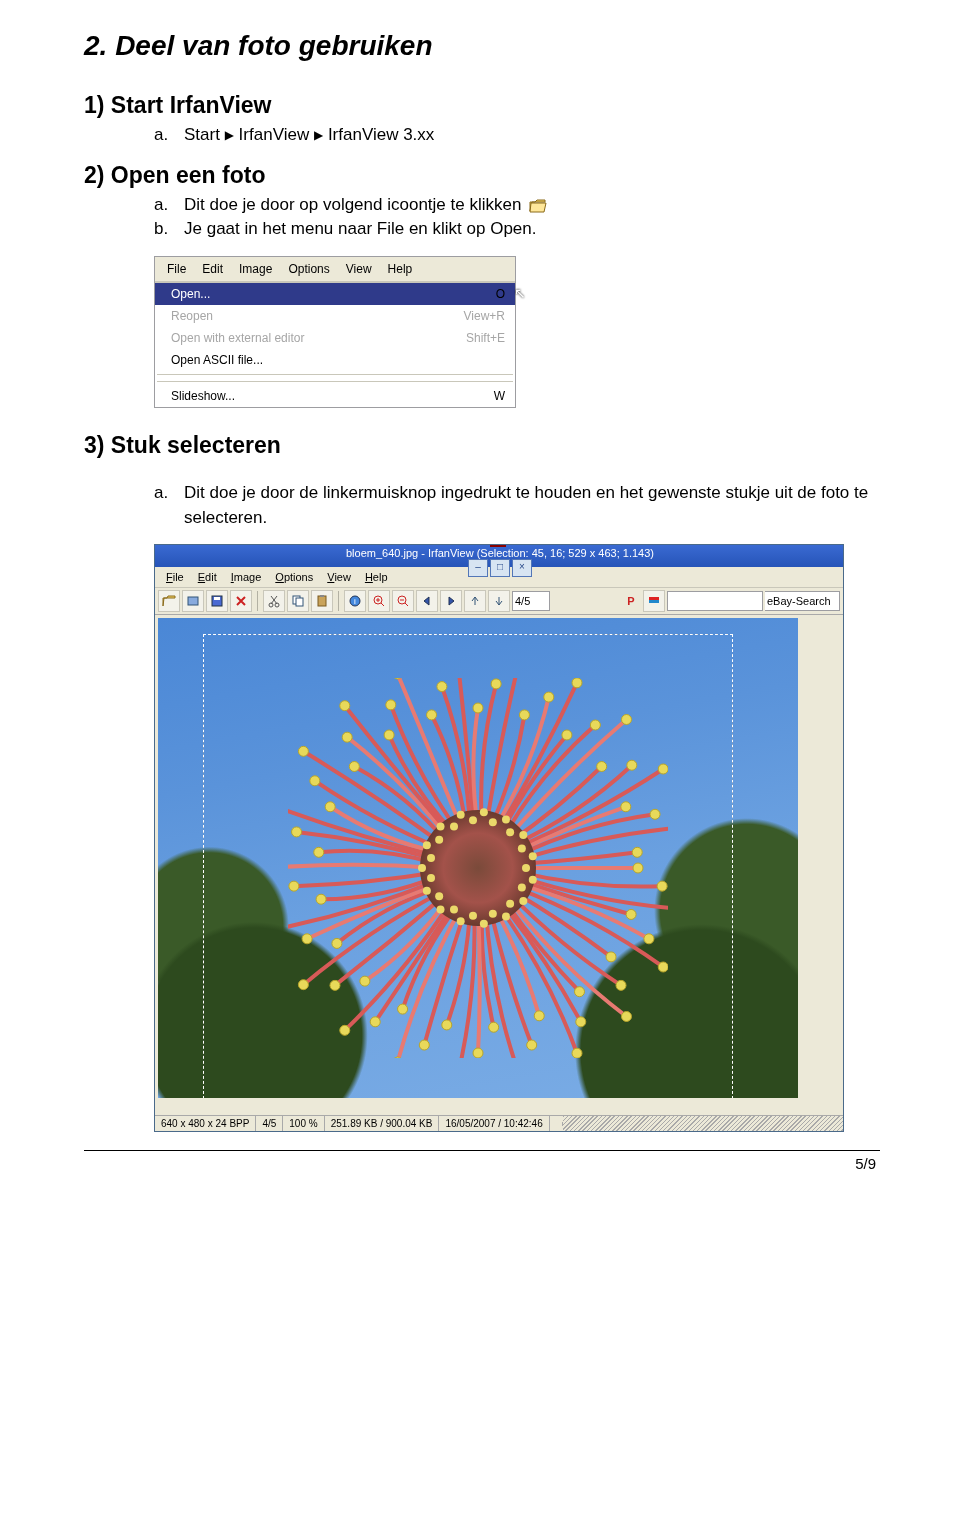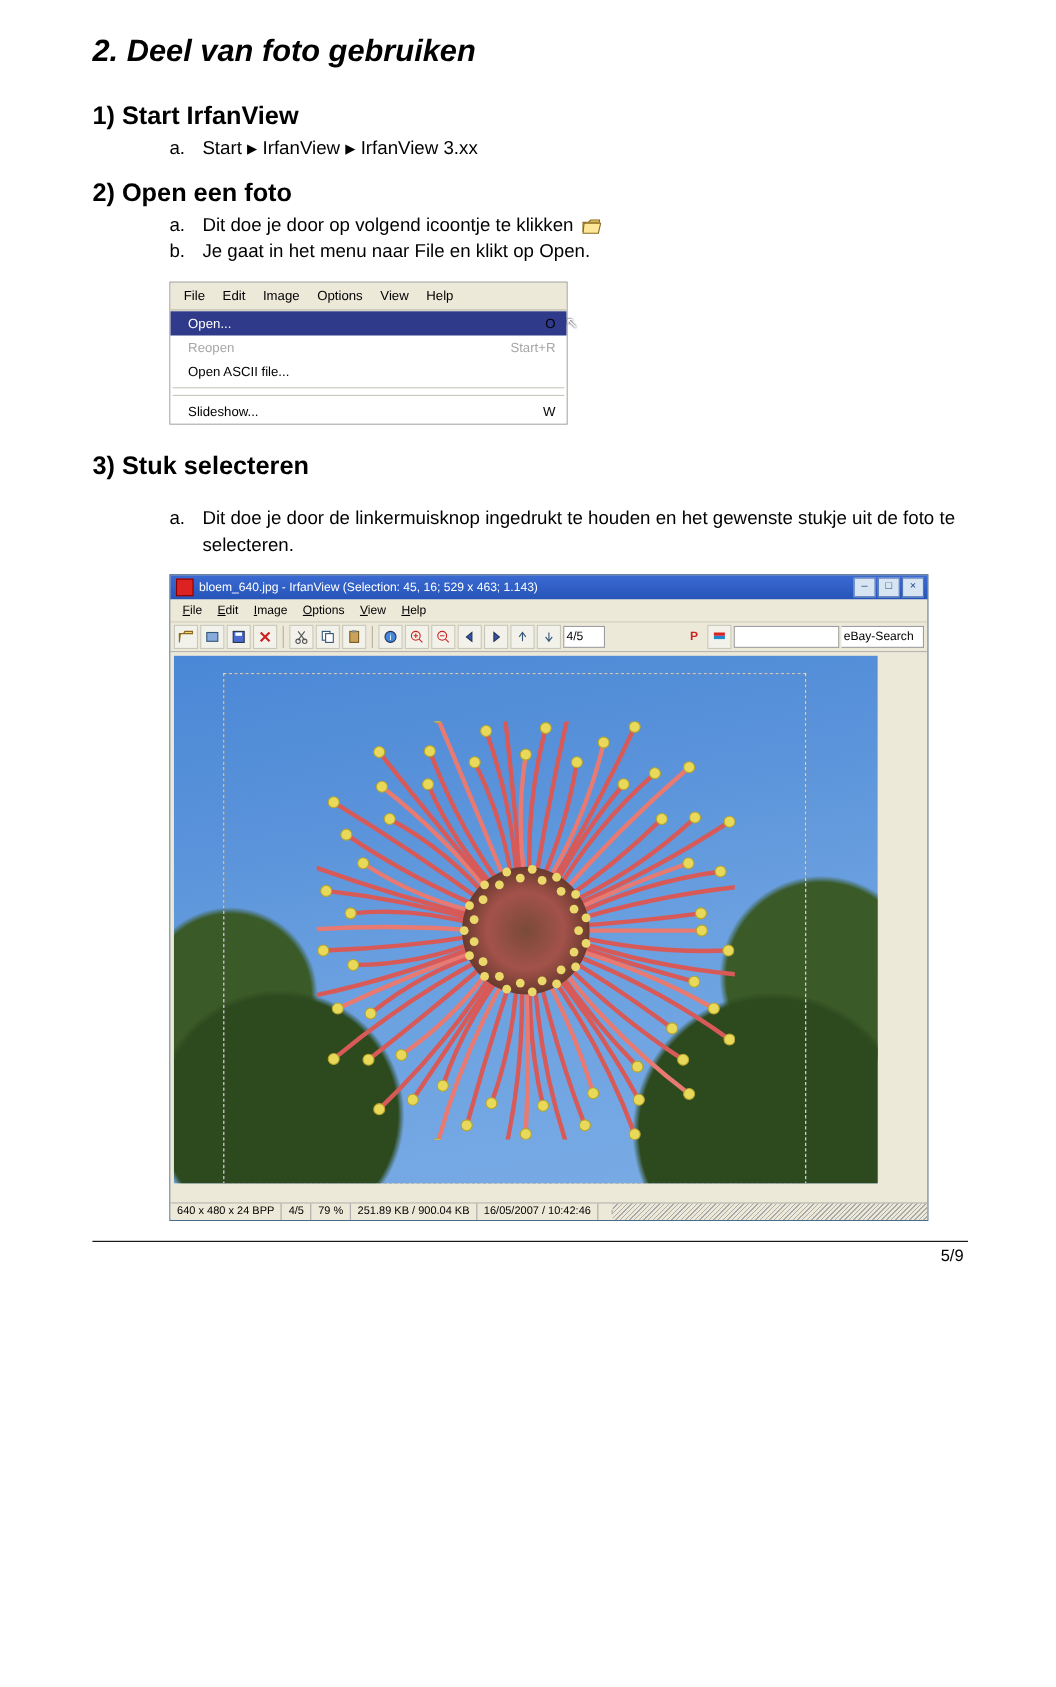--- a/index.html
+++ b/index.html
@@ -117,20 +117,21 @@
     user-select: none;
   }
   .titlebar {
     height: 22px;
     background: linear-gradient(#3a6ad2, #2654b8);
     color: #fff;
     display: flex;
     align-items: center;
     padding: 0 3px 0 5px;
     font-size: 11px;
+    flex-direction: column;
   }
   .titlebar .app-icon {
     width: 14px;
     height: 14px;
     background: #d22;
     border: 1px solid #800;
     margin-right: 5px;
   }
   .titlebar .ttl { flex: 1; }
   .winbtns { display: flex; gap: 2px; }
@@ -319,21 +320,25 @@
     </div>
     <div class="menu-popup">
       <div class="menu-col" id="menu-col">
           <div class="m-item selected">
             <span class="m-label">Open...</span>
             <span class="cursor-arrow">↖</span>
             <span class="m-short">O</span>
           </div>
           <div class="m-item disabled">
             <span class="m-label">Reopen</span>
-            <span class="m-short">Start+R</span>
+            <span class="m-short">View+R</span>
+          </div>
+          <div class="m-item disabled">
+            <span class="m-label">Open with external editor</span>
+            <span class="m-short">Shift+E</span>
           </div>
           <div class="m-item">
             <span class="m-label">Open ASCII file...</span>
           </div>
           <div class="m-sep"></div>
           <div class="m-sep"></div>
           <div class="m-item">
             <span class="m-label">Slideshow...</span>
             <span class="m-short">W</span>
           </div>
@@ -648,21 +653,21 @@
               </g>
           </svg>
         </div>
         <div class="selection-rect"></div>
       </div>
     </div>
 
     <div class="statusbar">
       <div>640 x 480 x 24 BPP</div>
       <div>4/5</div>
-      <div>79 %</div>
+      <div>100 %</div>
       <div>251.89 KB / 900.04 KB</div>
       <div>16/05/2007 / 10:42:46</div>
       <div></div>
       <div class="grip"></div>
     </div>
   </div>
 
   <div class="page-footer">5/9</div>
 </div>
 

